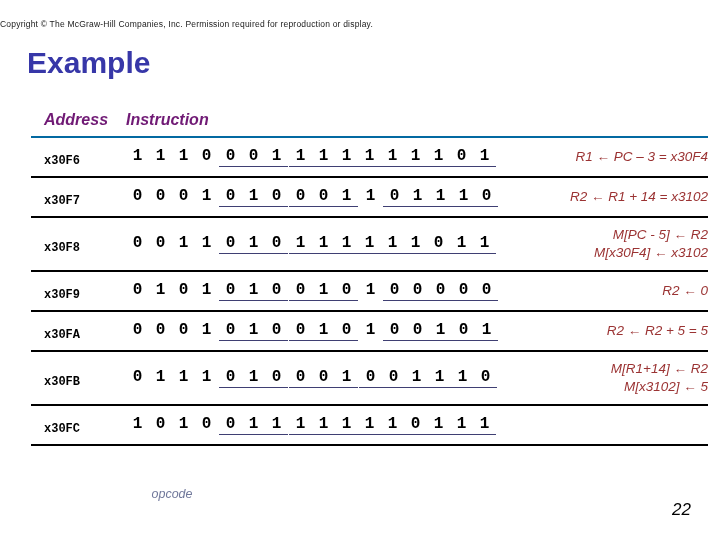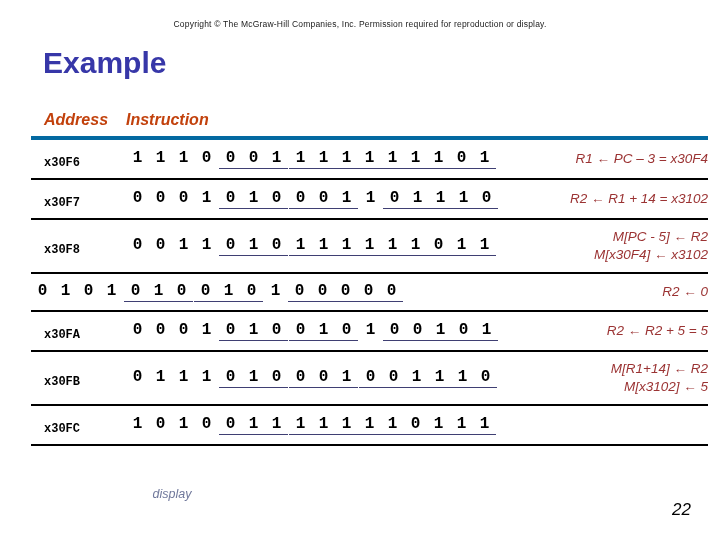--- a/index.html
+++ b/index.html
@@ -12,29 +12,29 @@
     position: relative;
     width: 720px;
     height: 540px;
     overflow: hidden;
   }
   .copyright {
     position: absolute;
     top: 19px;
     left: 0;
     width: 100%;
-    text-align: center;
+    text-align: left;
     font-size: 8.5px;
     letter-spacing: 0.2px;
     color: #1a1a1a;
   }
   .title {
     position: absolute;
     top: 46px;
-    left: 43px;
+    left: 27px;
     margin: 0;
     font-size: 30px;
     font-weight: bold;
     color: var(--title, #3737a8);
   }
   
   .opcode-highlight {
     position: absolute;
     left: 126px;
     top: 130px;
@@ -46,25 +46,25 @@
   .itable {
     position: absolute;
     left: 31px;
     top: 103px;
     width: 677px;
   }
   .thead {
     display: flex;
     align-items: center;
     height: 33px;
-    border-bottom: 4px solid #0369a1;
+    border-bottom: 2px solid #0369a1;
     font-weight: bold;
     font-style: italic;
     font-size: 16px;
-    color: #c2410c;
+    color: #701a75;
   }
   .hcell.addr { width: 95px; padding-left: 13px; box-sizing: border-box; }
   .hcell.inst { width: 380px; text-align: left; }
   .hcell.comm { flex: 1; text-align: center; }
   .trow {
     display: flex;
     align-items: center;
     border-bottom: 2px solid #000;
     padding: 8px 0;
   }
@@ -234,20 +234,21 @@
               <span class="bit">1</span>
             </span>
           </div>
     <div class="cell comm">
             <div class="cline">M[PC - 5] ← R2</div>
             <div class="cline">M[x30F4] ← x3102</div>
           </div>
   </div>
 
   <div class="trow">
+    <div class="cell addr">x30F9</div>
     <div class="cell bits">
             <span class="group">
               <span class="bit">0</span>
               <span class="bit">1</span>
               <span class="bit">0</span>
               <span class="bit">1</span>
             </span>
             <span class="group u">
               <span class="bit">0</span>
               <span class="bit">1</span>
@@ -366,15 +367,15 @@
               <span class="bit">0</span>
               <span class="bit">1</span>
               <span class="bit">1</span>
               <span class="bit">1</span>
             </span>
           </div>
   </div>
 </div>
   </div>
 
-  <div class="opcode-label">display</div>
+  <div class="opcode-label">opcode</div>
   <div class="pagenum">22</div>
 </div>
 
 </body></html>

